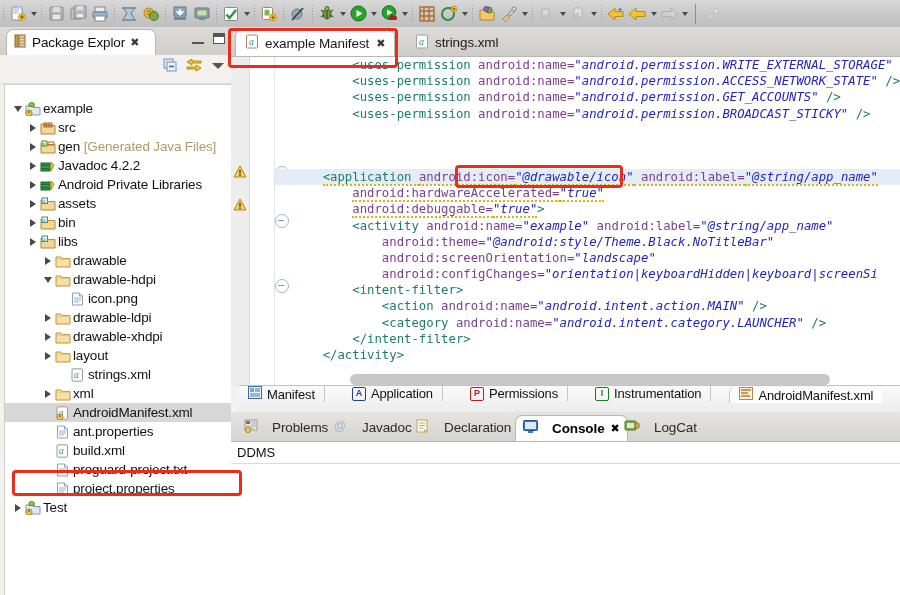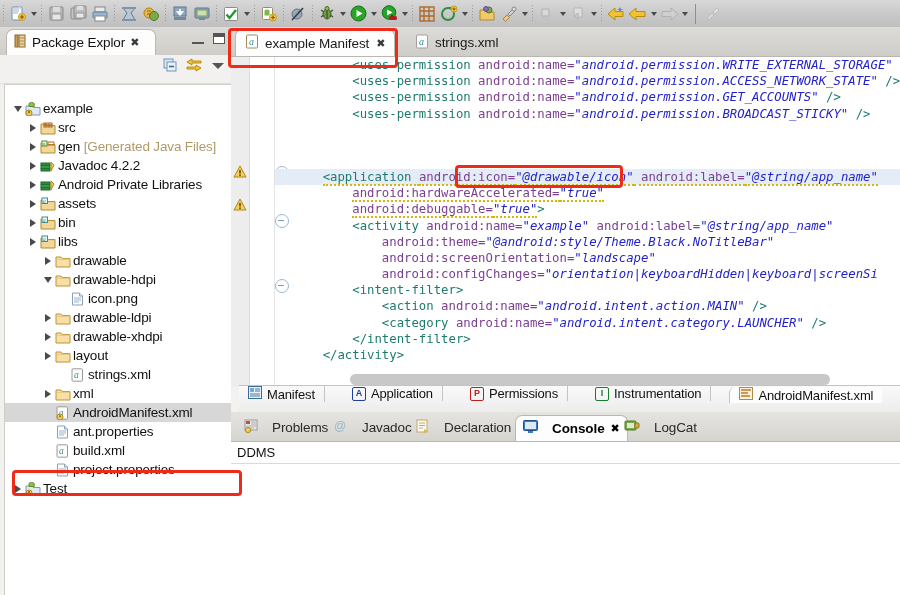--- a/index.html
+++ b/index.html
@@ -646,20 +646,31 @@
         </div>
         <div class="row" style="padding-left: 36px;">
           <span class="tw"></span>
           <span class="ic">
             <svg width="13" height="14" viewBox="0 0 13 14">
               <path d="M1.5 1h7l3 3v9h-10z" fill="#fdfdfd" stroke="#8aa0b4"></path>
               <path d="M8.5 1v3h3" fill="#dce7f0" stroke="#8aa0b4"></path>
               <path d="M3 6h7M3 8h7M3 10h5" stroke="#9ab4cc"></path>
             </svg>
           </span>
+          <span class="lbl">proguard-project.txt</span>
+        </div>
+        <div class="row" style="padding-left: 36px;">
+          <span class="tw"></span>
+          <span class="ic">
+            <svg width="13" height="14" viewBox="0 0 13 14">
+              <path d="M1.5 1h7l3 3v9h-10z" fill="#fdfdfd" stroke="#8aa0b4"></path>
+              <path d="M8.5 1v3h3" fill="#dce7f0" stroke="#8aa0b4"></path>
+              <path d="M3 6h7M3 8h7M3 10h5" stroke="#9ab4cc"></path>
+            </svg>
+          </span>
           <span class="lbl">project.properties</span>
         </div>
         <div class="row" style="padding-left: 6px;">
           <span class="tw">
             <i class="r"></i>
           </span>
           <span class="ic">
             <svg width="16" height="15" viewBox="0 0 16 15">
               <path d="M1 5h6l1.2 1.5H15V14H1z" fill="#dfe9f2" stroke="#7f9ab4"></path>
               <path d="M4 2.5c1.6-1.3 3.6-1.3 5.2 0v3H4z" fill="#8fc24a" stroke="#5d8a24"></path>

